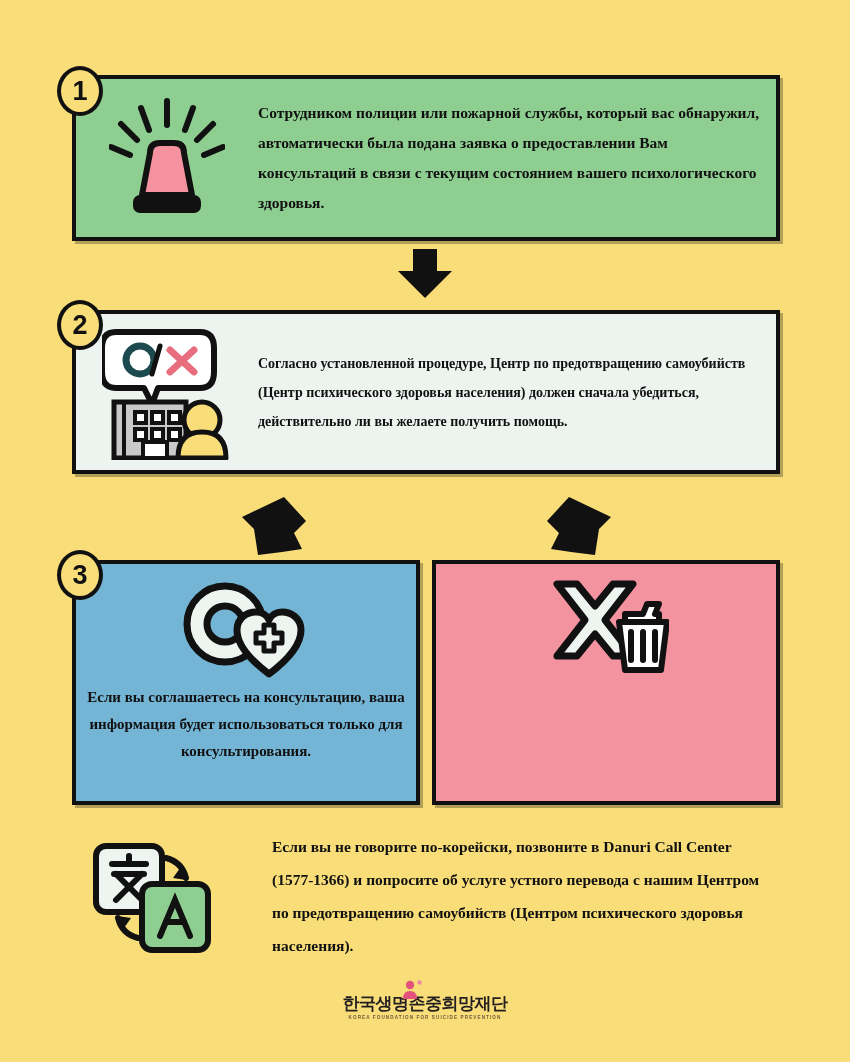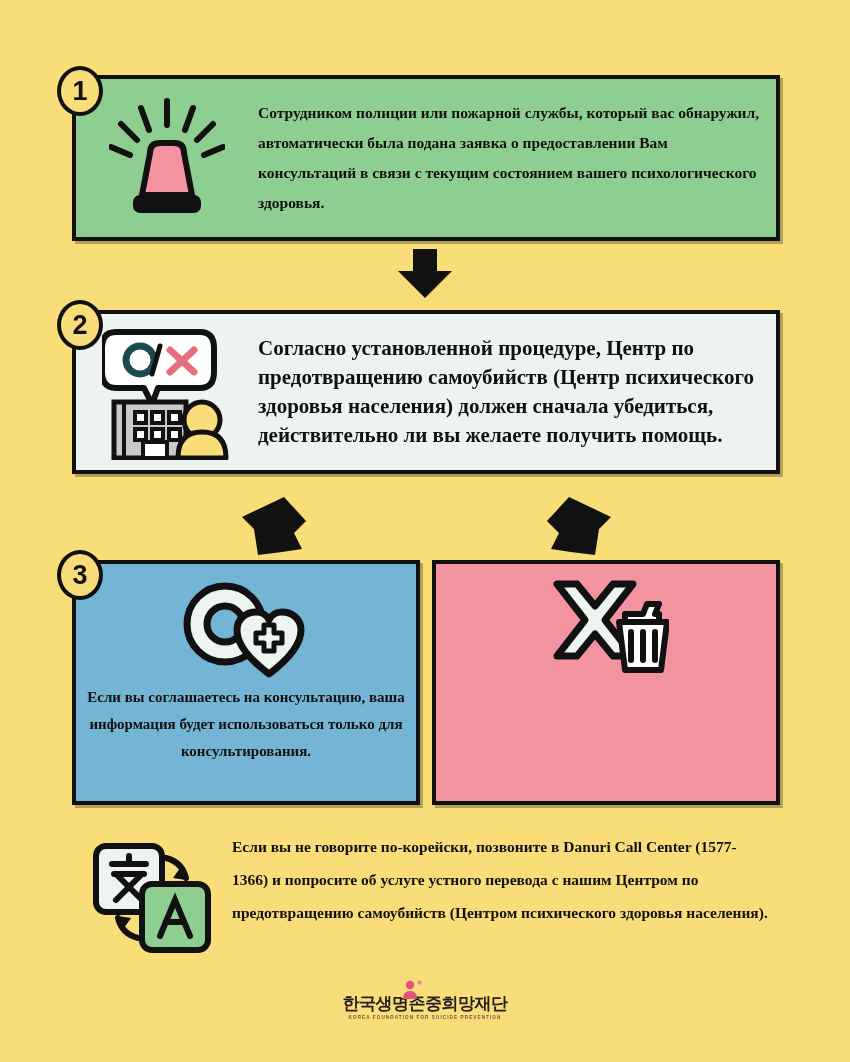--- a/index.html
+++ b/index.html
@@ -43,21 +43,21 @@
     line-height:30px;padding-right:12px;
   }
   #arrowA{left:398px;top:250px;}
 
   
   #box2{left:72px;top:310px;width:708px;height:164px;background:#edf3ee;}
   #badge2{left:57px;top:300px;}
   #box2 .inner{display:flex;align-items:center;height:100%;}
   #box2 .icon-cell{width:182px;display:flex;align-items:center;justify-content:center;}
   #box2 .txt{
-    flex:1;font-size:21px;font-weight:bold;color:#111;
+    flex:1;font-size:14px;font-weight:bold;color:#111;
     line-height:29px;padding-right:10px;
   }
 
   
   #box3{left:72px;top:560px;width:348px;height:245px;background:#74b4d4;}
   #box4{left:432px;top:560px;width:348px;height:245px;background:#f2939f;}
   #badge3{left:57px;top:550px;}
   .card-inner{display:flex;flex-direction:column;align-items:center;height:100%;justify-content:flex-start;}
   .card-icon{margin-top:14px;height:100px;display:flex;align-items:center;justify-content:center;}
   .card-txt{
@@ -66,21 +66,21 @@
   }
   #box4 .card-txt{margin-top:30px;}
 
   
   #footer{
     position:absolute;left:72px;top:830px;width:708px;height:145px;
     display:flex;align-items:flex-start;
   }
   #footer .ficon{width:160px;display:flex;align-items:center;justify-content:center;padding-top:10px;}
   #footer .ftxt{
-    flex:1;font-size:15.5px;font-weight:bold;color:#111;line-height:33px;padding-right:10px;
+    flex:1;font-size:15.5px;font-weight:bold;color:#111;line-height:33px;padding-right:10px;margin-left:40px;
   }
 
   
   #logo{
     position:absolute;left:0;top:995px;width:850px;
     display:flex;flex-direction:column;align-items:center;
   }
   .logo-row{display:flex;align-items:flex-end;}
   .logo-ko{
     font-family:Liberation Serif, serif;

